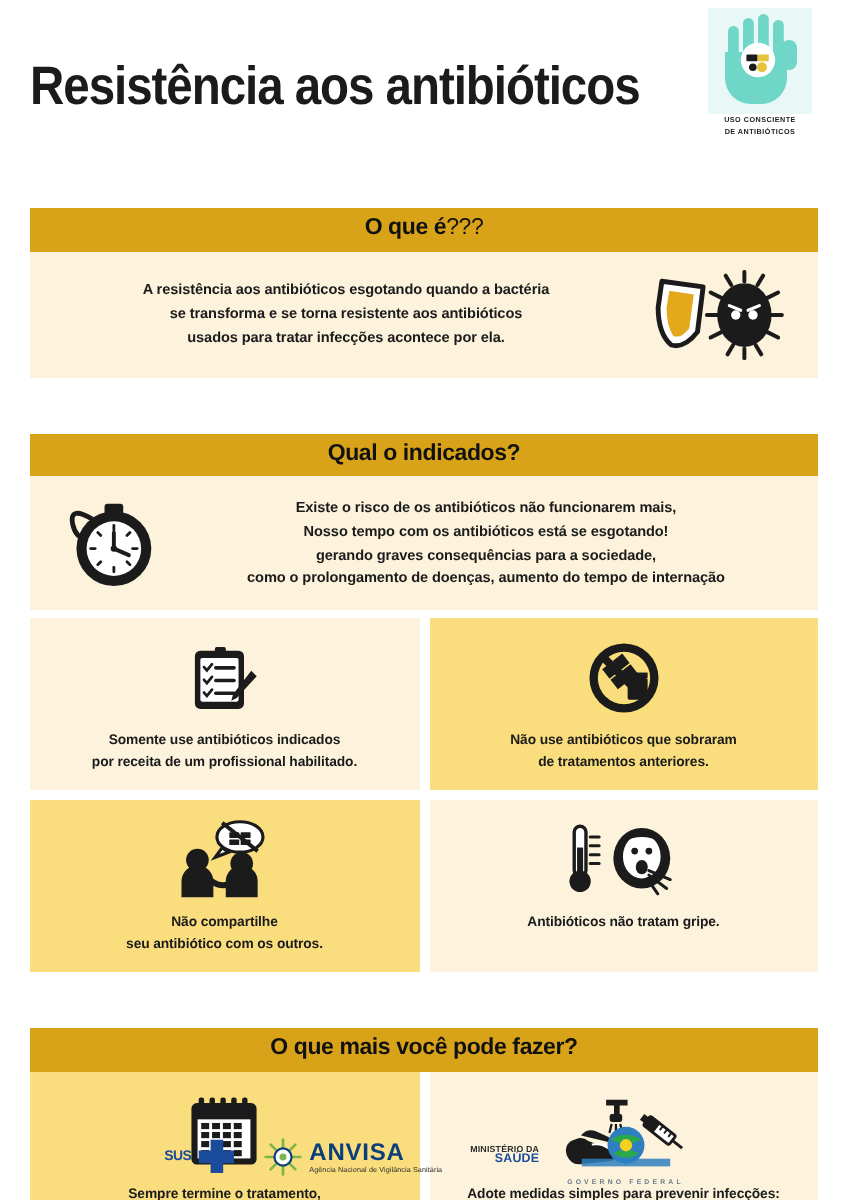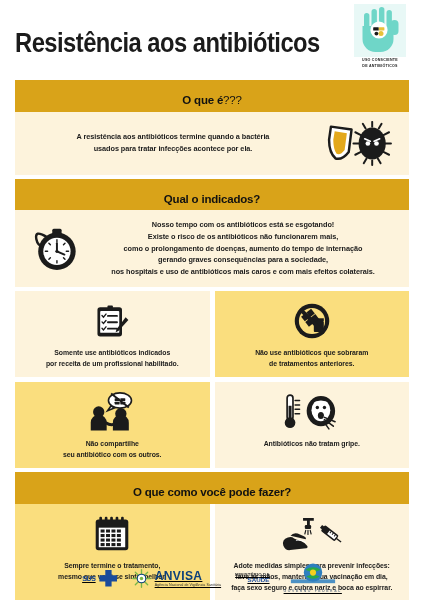--- a/index.html
+++ b/index.html
@@ -22,21 +22,21 @@
   .logo-card{width:52px;height:53px;background:#e8f8f6;margin:0 auto;position:relative;}
   .logo-brand .brandtxt{
     font-size:3.6px;font-weight:bold;color:#222;line-height:1.45;
     letter-spacing:0.25px;margin-top:1px;text-align:center;
   }
 
   
   .band{
     background:#d9a319;color:#111;text-align:center;
     font-size:11.5px;font-weight:bold;letter-spacing:-0.2px;
-    padding:15px 0 5px;line-height:1;
+    padding:5px 0 5px;line-height:1;margin-top:24px;
   }
   .band .q-light{font-weight:normal;font-size:11.5px;}
   .gap{height:4px;}
 
   .panel{background:#fdf3dc;padding:9px 10px;}
   .panel-row{display:flex;align-items:center;}
   .panel-text{
     flex:1;text-align:center;font-size:7.3px;font-weight:bold;color:#1b1b1b;
     line-height:1.62;letter-spacing:-0.05px;
   }
@@ -52,21 +52,21 @@
   .cell.dark{background:#fade7e;}
   .cell-ico{height:44px;display:flex;align-items:center;justify-content:center;}
   .cell-txt{
     text-align:center;font-size:6.9px;font-weight:bold;color:#1b1b1b;
     line-height:1.6;margin-top:4px;letter-spacing:-0.05px;
   }
   .cell-txt div{white-space:nowrap;}
   .rowgap{height:5px;}
 
   
-  .footer{position:absolute;left:0;right:0;bottom:0;height:44px;text-decoration:underline;}
+  .footer{position:absolute;left:0;right:0;bottom:0;height:44px;}
   .footer-inner{display:flex;align-items:center;justify-content:center;height:100%;gap:14px;position:relative;}
   .sus-logo{display:flex;align-items:center;gap:2px;}
   .sus-word{font-size:7px;font-weight:bold;color:#1b4b9b;letter-spacing:-0.3px;}
   .anvisa-logo{display:flex;align-items:center;gap:4px;}
   .anvisa-word{font-size:12px;font-weight:bold;color:#0b3f7a;letter-spacing:0.4px;line-height:1;}
   .anvisa-sub{font-size:3.6px;color:#2b2b2b;letter-spacing:0.05px;margin-top:1px;}
   .ms-logo{display:flex;flex-direction:column;align-items:flex-end;line-height:1;}
   .ms-top{font-size:4.4px;font-weight:bold;color:#2b2b2b;letter-spacing:0.1px;}
   .ms-bot{font-size:6.2px;font-weight:bold;color:#1b4b9b;letter-spacing:0.1px;}
   .gov-logo{display:flex;flex-direction:column;align-items:center;}
@@ -112,21 +112,22 @@
       <div class="brandtxt">DE ANTIBIÓTICOS</div>
     </div>
   </div>
 
   <div class="band">
     <span>O que é</span><span class="q-light">???</span>
   </div>
   <div class="panel">
     <div class="panel-row">
       <div class="panel-text">
-        <div>A resistência aos antibióticos termine quando a bactéria</div>
+        <div>A resistência aos antibióticos esgotando quando a bactéria</div>
+        <div>se transforma e se torna resistente aos antibióticos</div>
         <div>usados para tratar infecções acontece por ela.</div>
       </div>
       <div style="width:78px;flex:none;display:flex;justify-content:center;">
         <svg viewBox="0 0 78 48" width="74" height="45" aria-hidden="true">
 
           <path d="M8 6 L30 9 L27 33 Q20 42 13 40 Q6 34 6 20 Z" fill="#ffffff" stroke="#1b1b1b" stroke-width="2.6" stroke-linejoin="round"></path>
           <path d="M12 11 L25 13 L22.6 31 Q18 37 14 35 Q10.5 30 10.5 20 Z" fill="#e3a81c"></path>
 
           <g stroke="#1b1b1b" stroke-width="2.1" stroke-linecap="round">
             <line x1="52" y1="6" x2="52" y2="1"></line>
@@ -174,25 +175,24 @@
             <line x1="39" y1="36" x2="40.6" y2="37.6"></line>
             <line x1="23.4" y1="37.6" x2="25" y2="36"></line>
             <line x1="39" y1="22" x2="40.6" y2="20.4"></line>
           </g>
           <line x1="32" y1="29" x2="32" y2="20.5" stroke="#1b1b1b" stroke-width="2.1" stroke-linecap="round"></line>
           <line x1="32" y1="29" x2="40" y2="32.5" stroke="#1b1b1b" stroke-width="2.1" stroke-linecap="round"></line>
           <circle cx="32" cy="29" r="1.7" fill="#1b1b1b"></circle>
         </svg>
       </div>
       <div class="panel-text">
+        <div>Existe o risco de os antibióticos não funcionarem mais,</div>
         <div>Nosso tempo com os antibióticos está se esgotando!</div>
-        <div>Existe o risco de os antibióticos não funcionarem mais,</div>
+        <div>gerando graves consequências para a sociedade,</div>
         <div>como o prolongamento de doenças, aumento do tempo de internação</div>
-        <div>gerando graves consequências para a sociedade,</div>
-        <div>nos hospitais e uso de antibióticos mais caros e com mais efeitos colaterais.</div>
       </div>
     </div>
   </div>
 
   <div class="gap"></div>
 
 
   <div class="cells">
     <div class="cell light">
       <div class="cell-ico">
@@ -299,21 +299,21 @@
       </div>
       <div class="cell-txt">
         <div>Antibióticos não tratam gripe.</div>
       </div>
     </div>
   </div>
 
   <div class="gap"></div>
 
   <div class="band">
-    <span>O que como você pode fazer?</span>
+    <span>O que mais você pode fazer?</span>
   </div>
 
   <div class="cells">
     <div class="cell dark">
       <div class="cell-ico">
         <svg viewBox="0 0 44 42" width="40" height="38" aria-hidden="true">
           <g fill="#1b1b1b">
             <rect x="8" y="2" width="3" height="5" rx="1.2"></rect>
             <rect x="14" y="2" width="3" height="5" rx="1.2"></rect>
             <rect x="20" y="2" width="3" height="5" rx="1.2"></rect>

